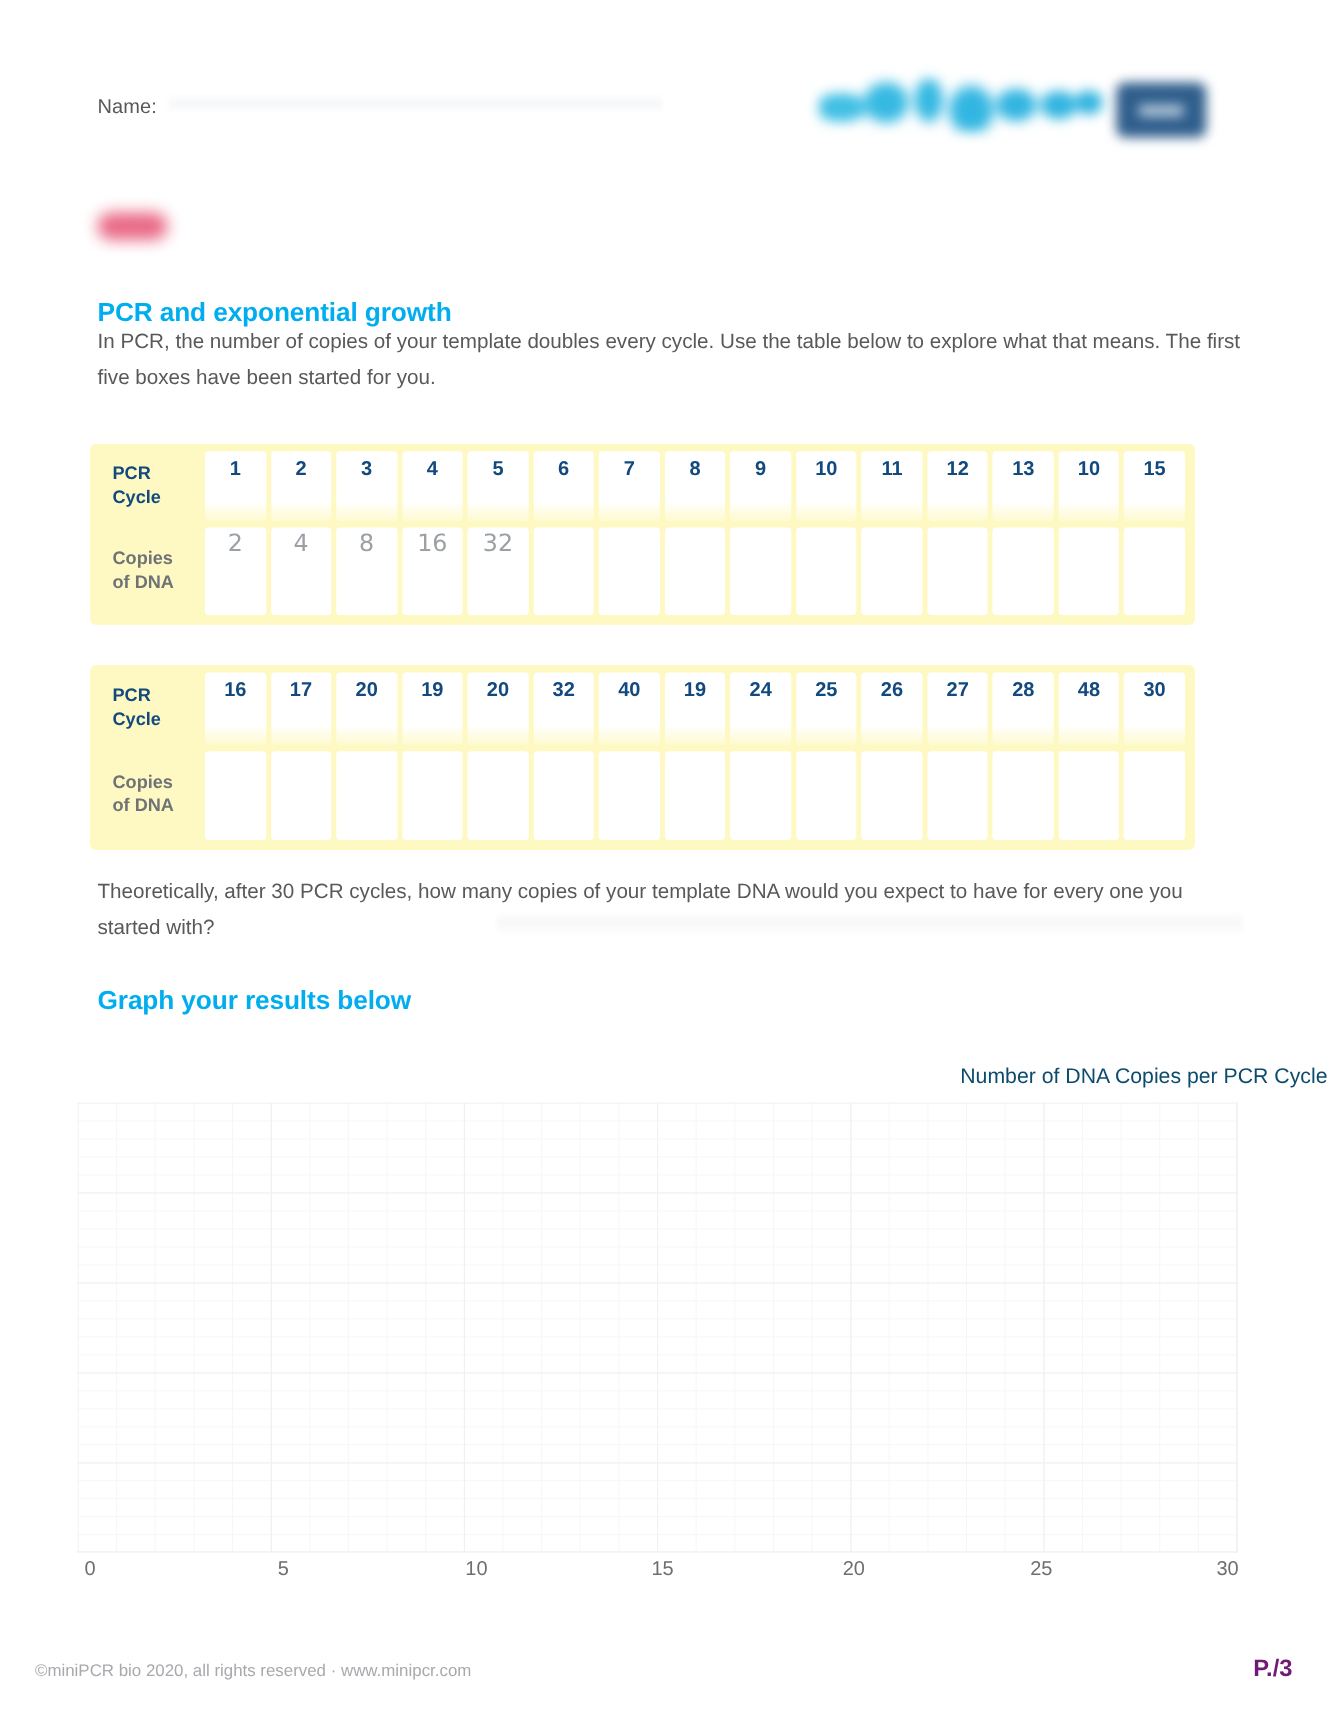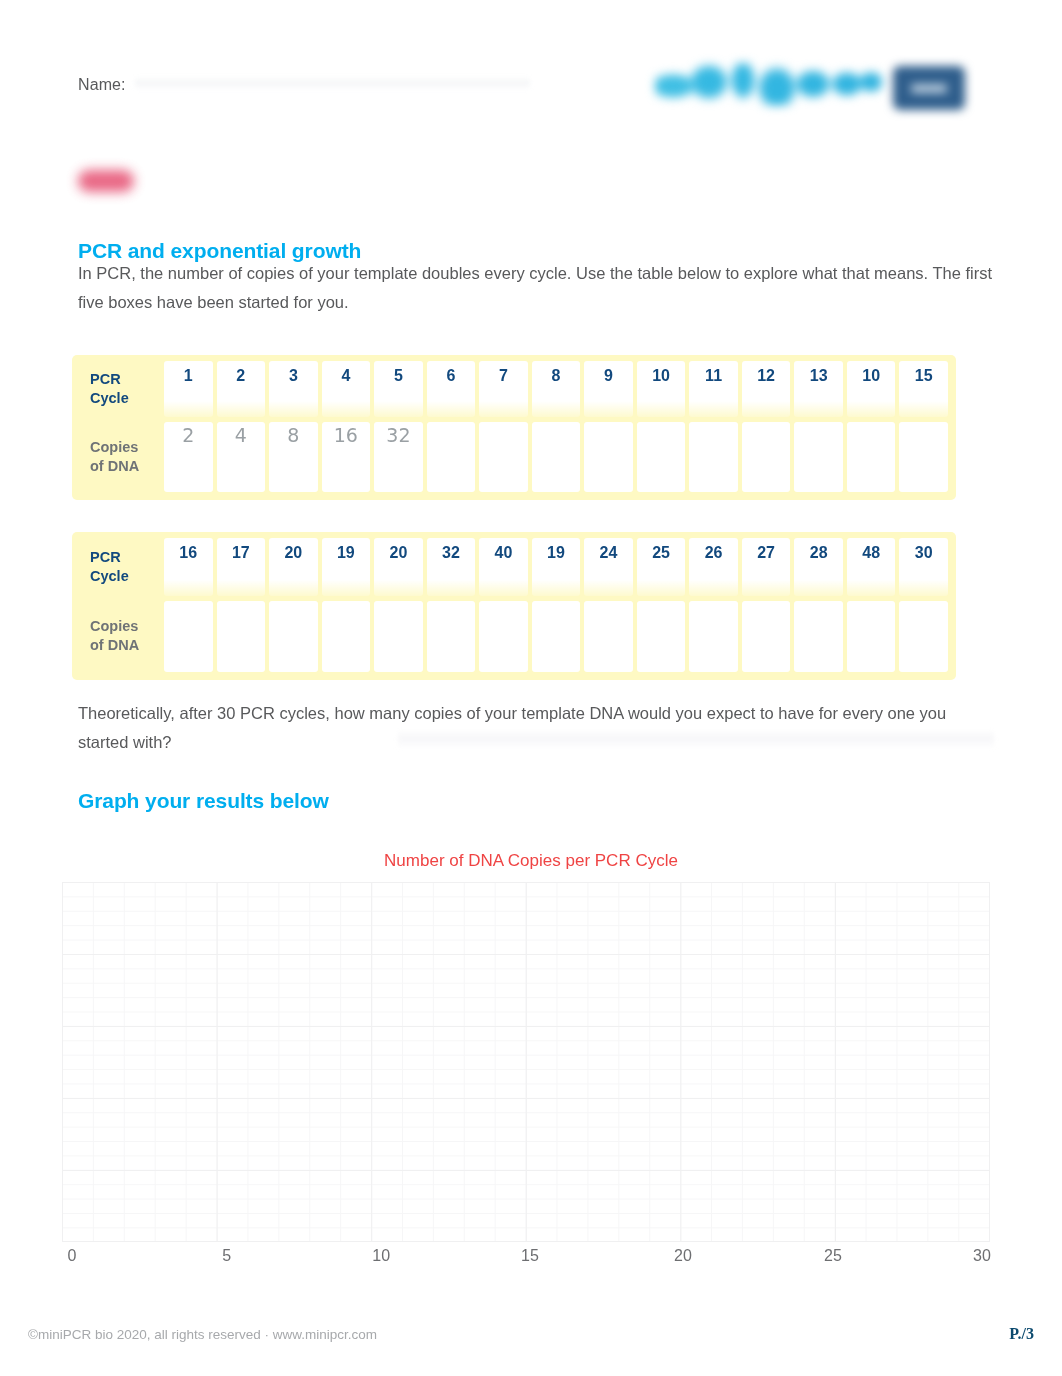--- a/index.html
+++ b/index.html
@@ -194,23 +194,23 @@
     font-family: "DejaVu Sans", sans-serif;
     font-size: 19px;
     color: #9aa0a4;
   }
 
   
   .graph-title {
     position: absolute;
     left: 0; right: 0;
     top: 851px;
-    text-align: center;
+    text-align: right;
     font-size: 17px;
-    color: #ef4444;
+    color: #0c4a6e;
   }
 
   .graph-area {
     position: absolute;
     left: 62px;
     top: 882px;
     width: 928px;
     height: 360px;
     background-color: #ffffff;
     background-image:
@@ -256,24 +256,23 @@
     top: 1325px;
     display: flex;
     justify-content: space-between;
     align-items: baseline;
   }
   .footer-left {
     font-size: 13.5px;
     color: #a7a9ac;
   }
   .footer-right {
-    font-size: 16px;
+    font-size: 19px;
     font-weight: bold;
-    color: #0c4a6e;
-    font-family: Liberation Serif, serif;
+    color: #701a75;
   }
 </style>
 </head>
 <body>
 
 <div class="header">
 
   <div class="name-row">
     <span class="name-label">Name:</span>
     <span class="name-line"></span>

